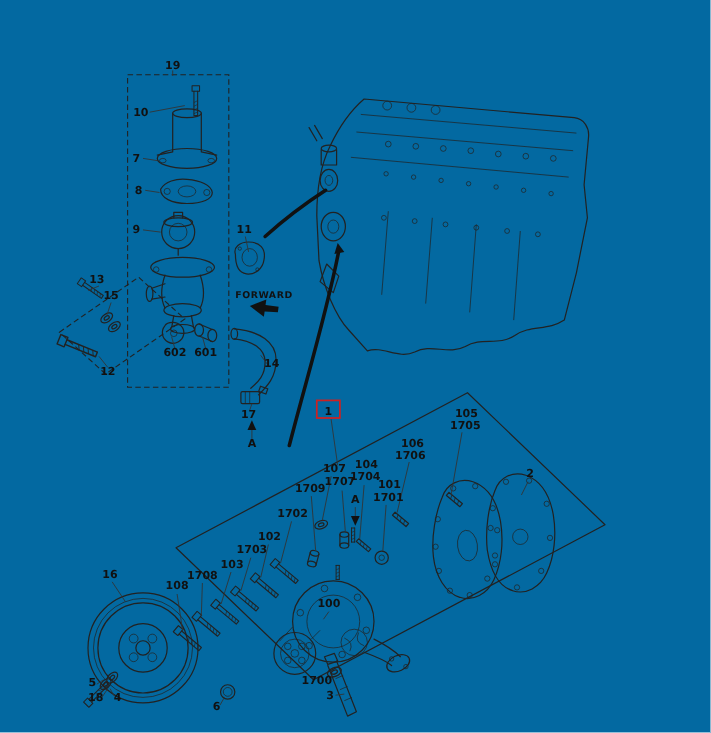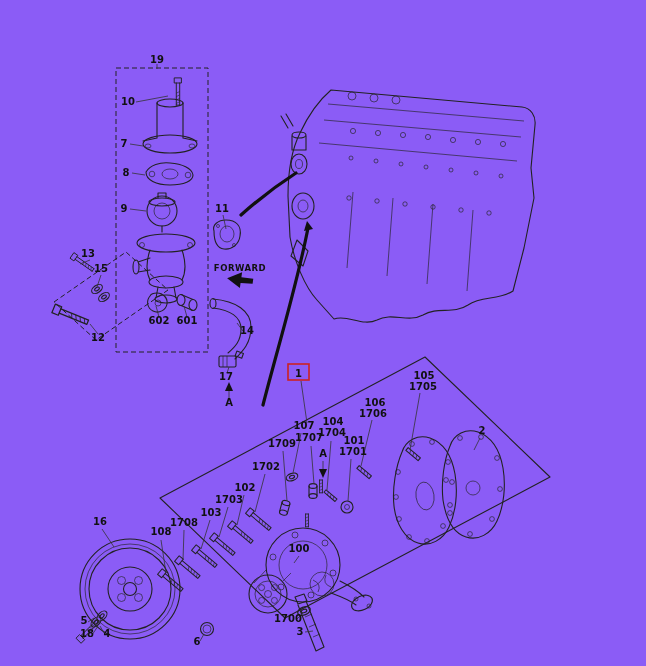--- a/index.html
+++ b/index.html
@@ -1,16 +1,16 @@
 <!DOCTYPE html>
 <html><head>
 <meta charset="utf-8">
 <style>
   html,body{margin:0;padding:0;background:#fff;}
-  .stage{position:relative;width:646px;height:666px;background:#8b5cf6;overflow:hidden;}
+  .stage{position:relative;width:646px;height:666px;background:#0369a1;overflow:hidden;}
   svg{display:block;}
   .ln{fill:none;stroke:#222;stroke-width:1.1;stroke-linecap:round;stroke-linejoin:round;}
   .thn{fill:none;stroke:#222;stroke-width:0.65;}
   .ld{fill:none;stroke:#333;stroke-width:0.8;}
   .bold{fill:none;stroke:#111;stroke-width:3.2;stroke-linecap:round;}
   .dash{fill:none;stroke:#222;stroke-width:1;stroke-dasharray:5 3;}
   .blk{fill:#111;stroke:none;}
   text.co{font:700 10px "DejaVu Sans", sans-serif;fill:#111;text-anchor:middle;}
   text.fw{font:700 8.5px "DejaVu Sans", sans-serif;fill:#111;text-anchor:middle;letter-spacing:.5px;}
 </style>

